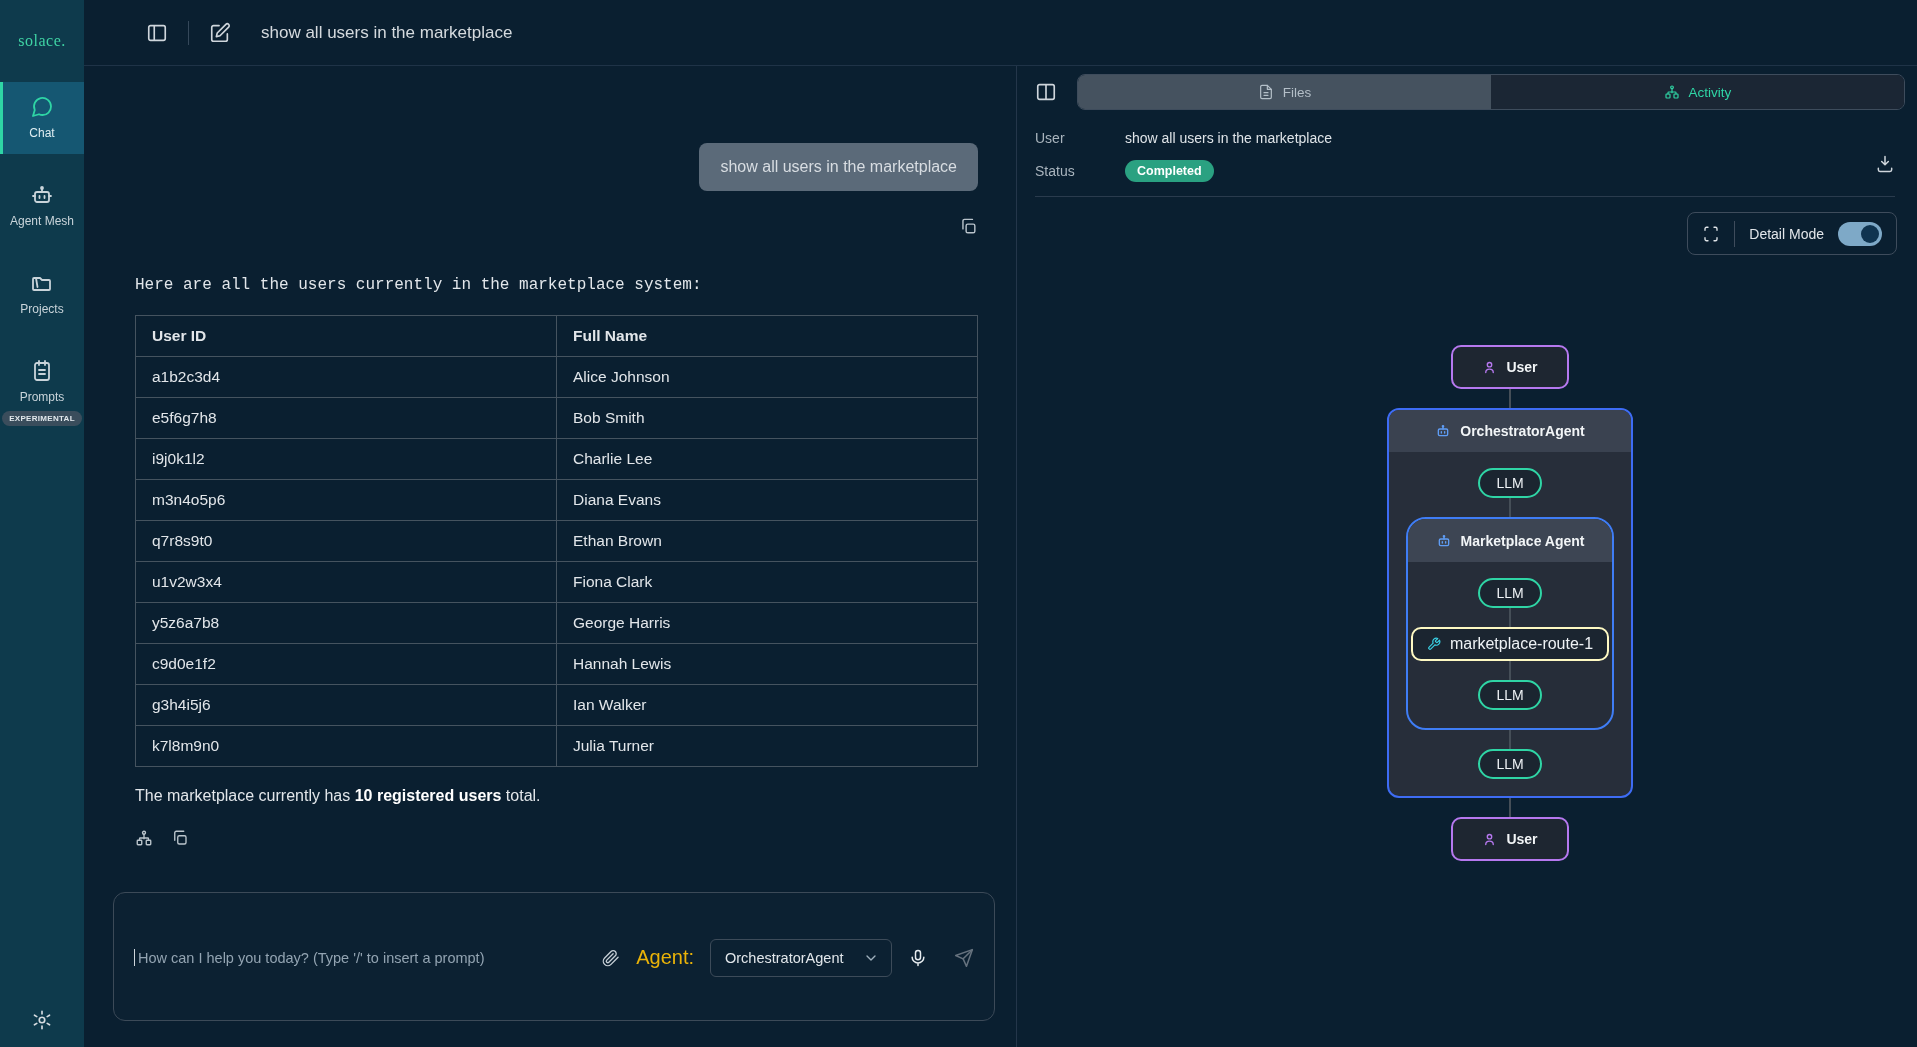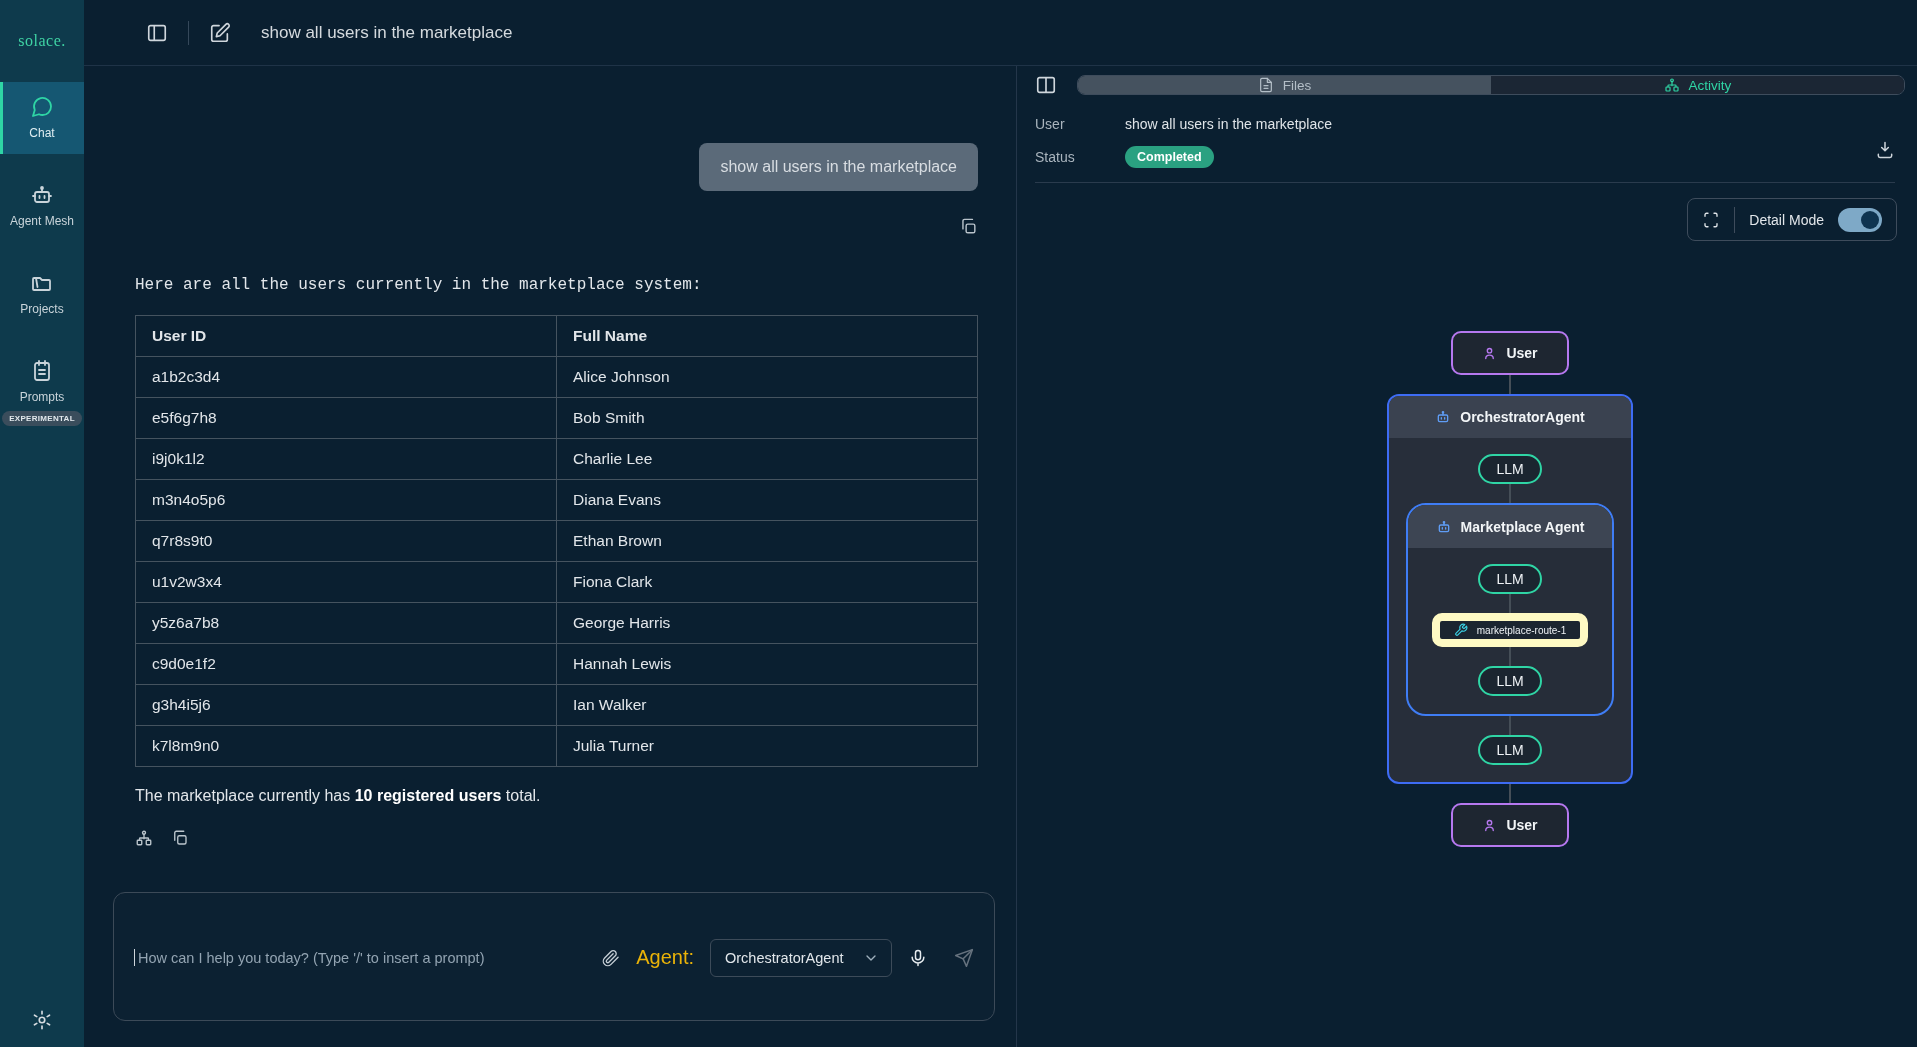--- a/index.html
+++ b/index.html
@@ -48,21 +48,21 @@
   .caret { width:1px; height:17px; background:#cfd6dc; margin-right:3px; }
   .in-row { display:flex; align-items:center; gap:16px; }
   .agent-lbl { font-size:20px; color:#eab308; }
   .agent-dd { width:182px; height:38px; border:1px solid #3d4b59; border-radius:6px; padding:0 12px 0 14px; display:flex; align-items:center; justify-content:space-between; color:#e2e7eb; font-size:14.5px; cursor:pointer; }
   .agent-dd .chev { color:#9fb0bd; display:flex; }
   .in-right { margin-left:auto; display:flex; align-items:center; gap:26px; }
 
   
   .panel { flex:1; border-left:1px solid #24364a; display:flex; flex-direction:column; min-width:0; }
   .panel-head { display:flex; align-items:center; padding:8px 12px 0 18px; gap:20px; }
-  .tabbar { flex:1; height:20px; border:1px solid #3e4c5c; border-radius:8px; overflow:hidden; display:flex; cursor:pointer; }
+  .tabbar { flex:1; height:36px; border:1px solid #3e4c5c; border-radius:8px; overflow:hidden; display:flex; cursor:pointer; }
   .tab { flex:1; display:flex; align-items:center; justify-content:center; gap:9px; font-size:13.5px; }
   .tab.files { background:#45525f; color:#b4bfc8; }
   .tab.activity { background:#1b2634; color:#2fd5a5; }
   .meta { padding:20px 22px 0 18px; position:relative; }
   .meta-row { display:flex; align-items:center; margin-bottom:14px; }
   .meta-row .mlabel { width:90px; font-size:14px; color:#a9b4bd; }
   .meta-row .mval { font-size:14px; color:#dfe4e8; }
   .badge-completed { background:#2aa181; color:#fff; font-size:12.5px; font-weight:bold; padding:4px 12px; border-radius:999px; }
   .dl-btn { position:absolute; right:22px; top:44px; color:#cfd6dc; }
   .panel-div { height:1px; background:#2a3b4d; margin-top:12px; }
@@ -79,21 +79,21 @@
   .node-user { width:118px; height:44px; border:2px solid #b678ef; border-radius:10px; background:#1e2631; display:flex; align-items:center; justify-content:center; gap:9px; font-size:14px; font-weight:bold; color:#f2f5f7; cursor:pointer; }
   .node-user svg { color:#b678ef; }
   .agent-box { width:246px; border:2px solid #3e6cf4; border-radius:12px; background:#272e3a; overflow:hidden; }
   .agent-head { height:42px; background:#3a4250; display:flex; align-items:center; justify-content:center; gap:9px; font-size:14px; font-weight:bold; color:#f2f5f7; cursor:pointer; }
   .agent-head svg { color:#5f9df5; }
   .agent-body { padding:16px 0 17px; display:flex; flex-direction:column; align-items:center; }
   .sub-box { width:208px; border:2px solid #3f7df5; border-radius:20px; background:#262d39; overflow:hidden; }
   .sub-box .agent-head { height:43px; background:#3d4553; }
   .sub-box .agent-body { padding:16px 0 18px; }
   .llm { height:30px; padding:0 16px; border:2px solid #2fd5a5; border-radius:999px; background:#1b2530; display:flex; align-items:center; font-size:14px; color:#eef2f5; cursor:pointer; }
-  .route { height:34px; padding:0 14px; border:8px solid #fef9c3; border-radius:10px; background:#1b2530; display:flex; align-items:center; gap:9px; font-size:10px; color:#eef2f5; cursor:pointer; }
+  .route { height:34px; padding:0 14px; border:2px solid #fef9c3; border-radius:10px; background:#1b2530; display:flex; align-items:center; gap:9px; font-size:16px; color:#eef2f5; cursor:pointer; }
   .route svg { color:#3ad2e6; }
 
   svg.ic { display:block; }
 </style>
 </head>
 <body>
 
 <div class="app">
 
   <nav class="sidebar">

